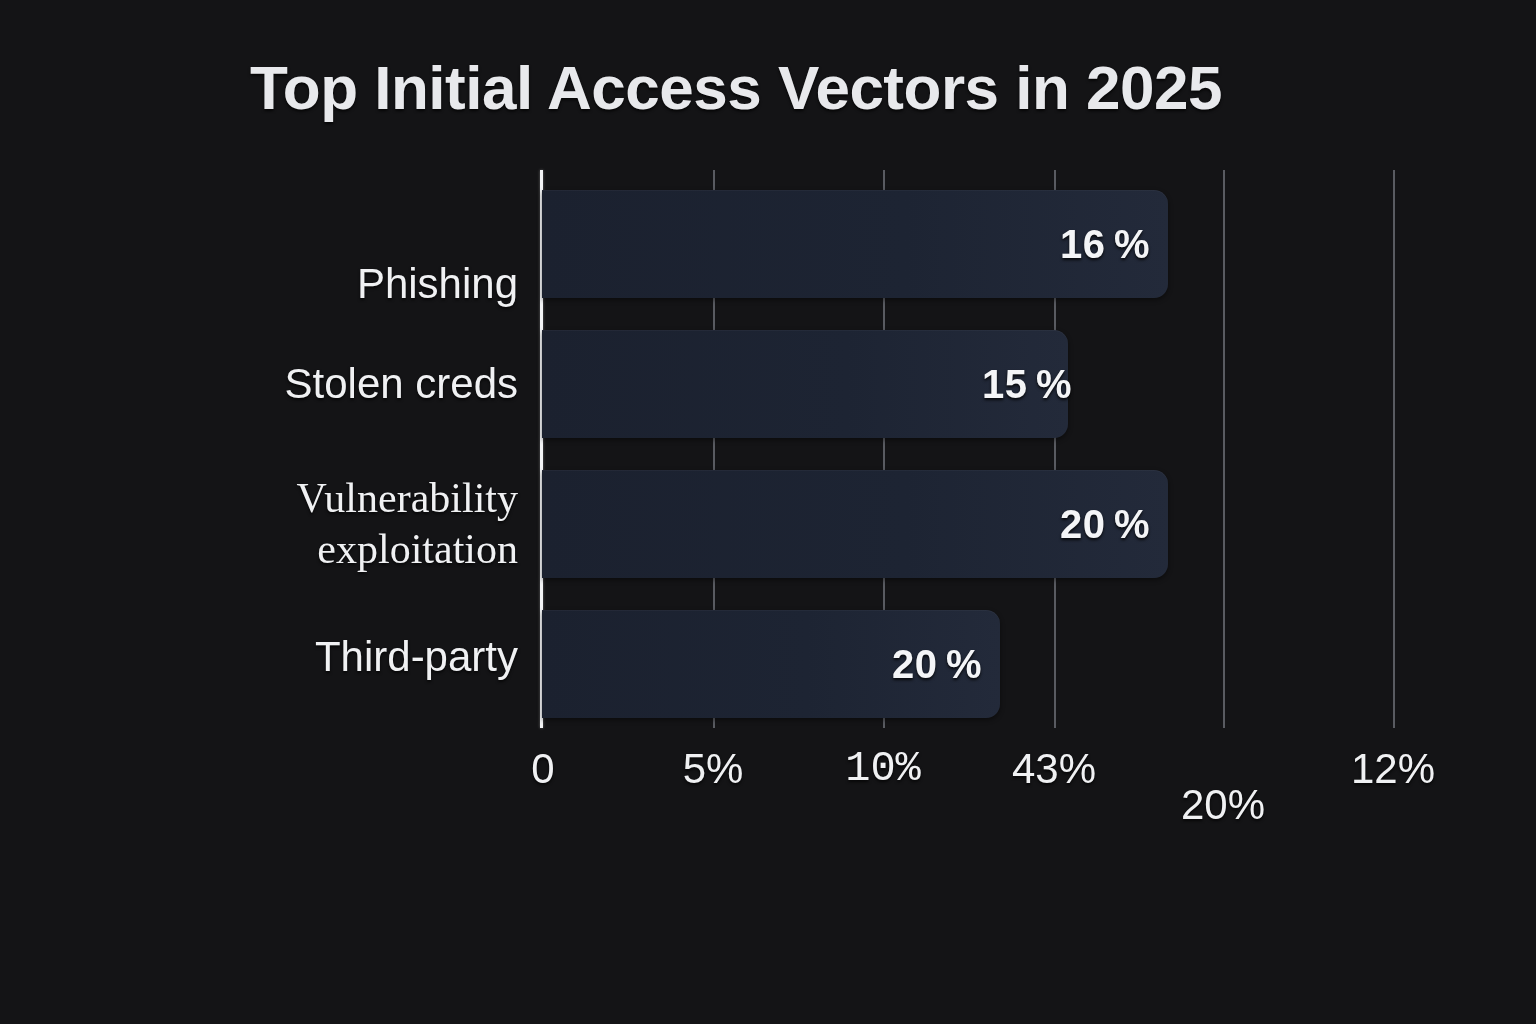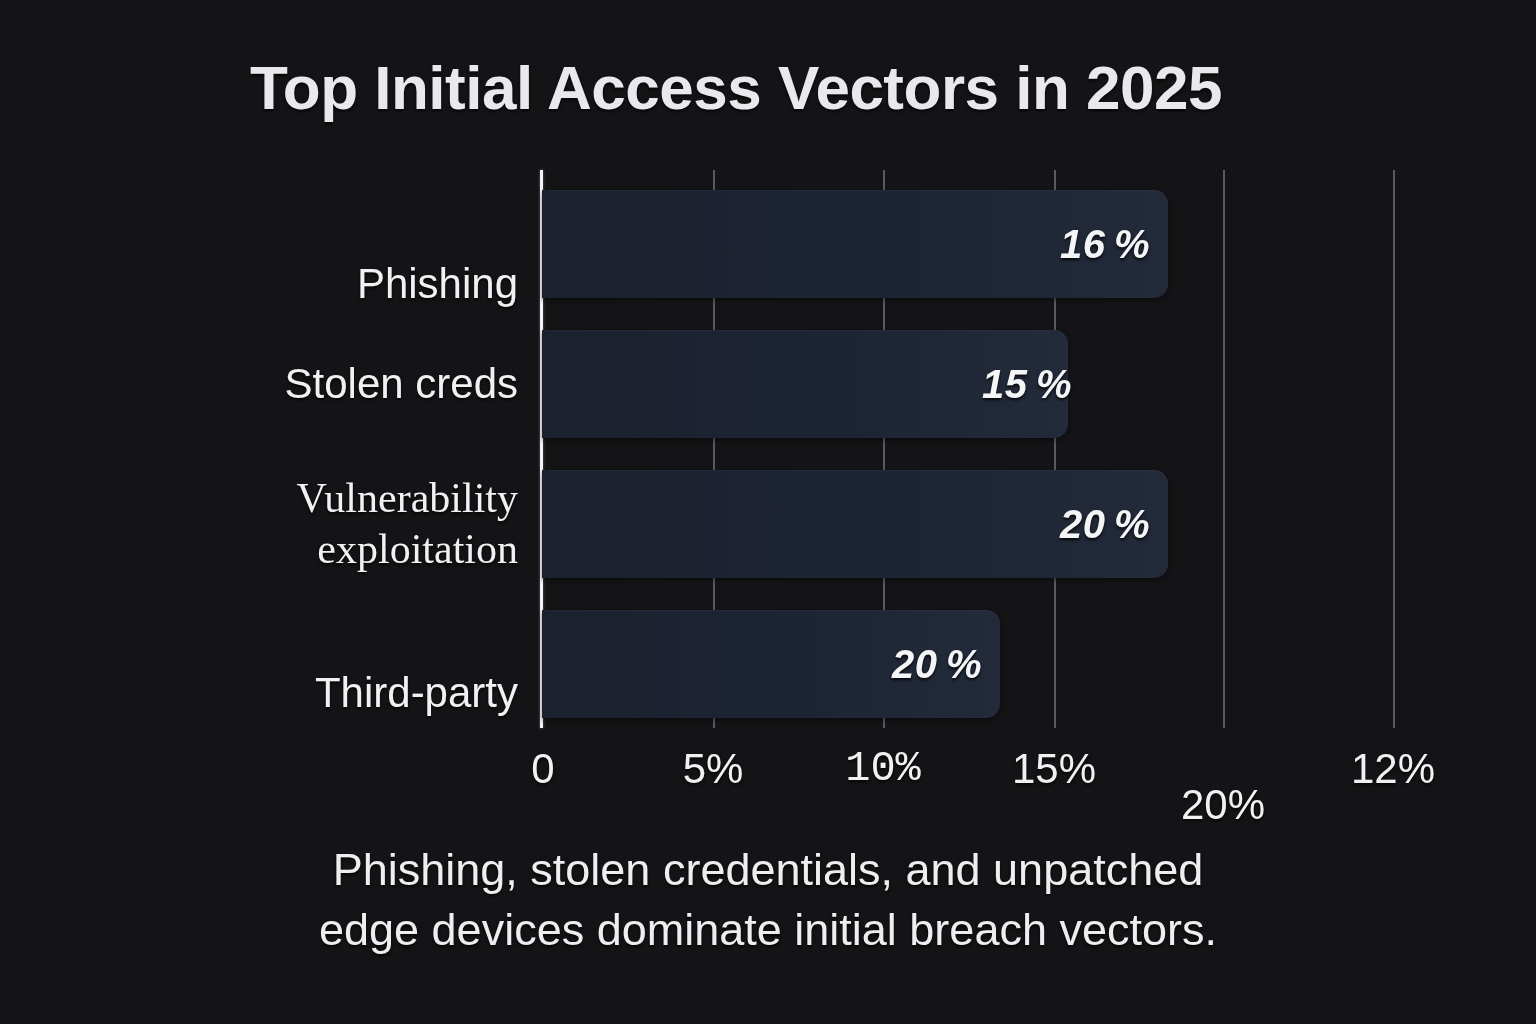--- a/index.html
+++ b/index.html
@@ -69,21 +69,20 @@
   .bar-value {
     position: absolute;
     top: 50%;
     transform: translateY(-50%);
     font-size: 40px;
     font-weight: bold;
     color: #f4f5f7;
     text-shadow: 0 2px 3px rgba(0,0,0,0.8);
     white-space: nowrap;
     letter-spacing: 0.5px;
-    font-style: italic;
   }
 
   
   .cat-label {
     position: absolute;
     right: 1018px;          
     text-align: right;
     font-size: 42px;
     color: #f0f1f3;
     line-height: 1.21;
@@ -151,28 +150,26 @@
         <div class="bar" style="width: 458px;"></div>
         <div class="bar-value" style="left: 440px; transform: translate(-100%, -50%);">20 %</div>
       </div>
     </div>
 
   <div id="cat-labels">
       <div class="cat-label" style="top: 218.59px; margin-top: 40px;">Phishing</div>
       <div class="cat-label" style="top: 358.59px;">Stolen creds</div>
       <div class="cat-label" style="top: 473.18px; font-family: Liberation Serif, serif;">Vulnerability
 exploitation</div>
-      <div class="cat-label" style="top: 668px;">Third-party</div>
+      <div class="cat-label" style="top: 632px;">Third-party</div>
     </div>
 
   <div id="tick-labels">
       <div class="tick-label" style="left: 543px;">0</div>
       <div class="tick-label" style="left: 713px;">5%</div>
       <div class="tick-label" style="left: 883px; font-family: Liberation Mono, monospace;">10%</div>
-      <div class="tick-label" style="left: 1054px;">15%</div>
+      <div class="tick-label" style="left: 1054px;">43%</div>
       <div class="tick-label" style="left: 1223px; margin-top: 36px;">20%</div>
       <div class="tick-label" style="left: 1393px;">12%</div>
     </div>
 
-  <div id="chart-subtitle">Phishing, stolen credentials, and unpatched
-edge devices dominate initial breach vectors.</div>
 
 </div>
 
 </body></html>

